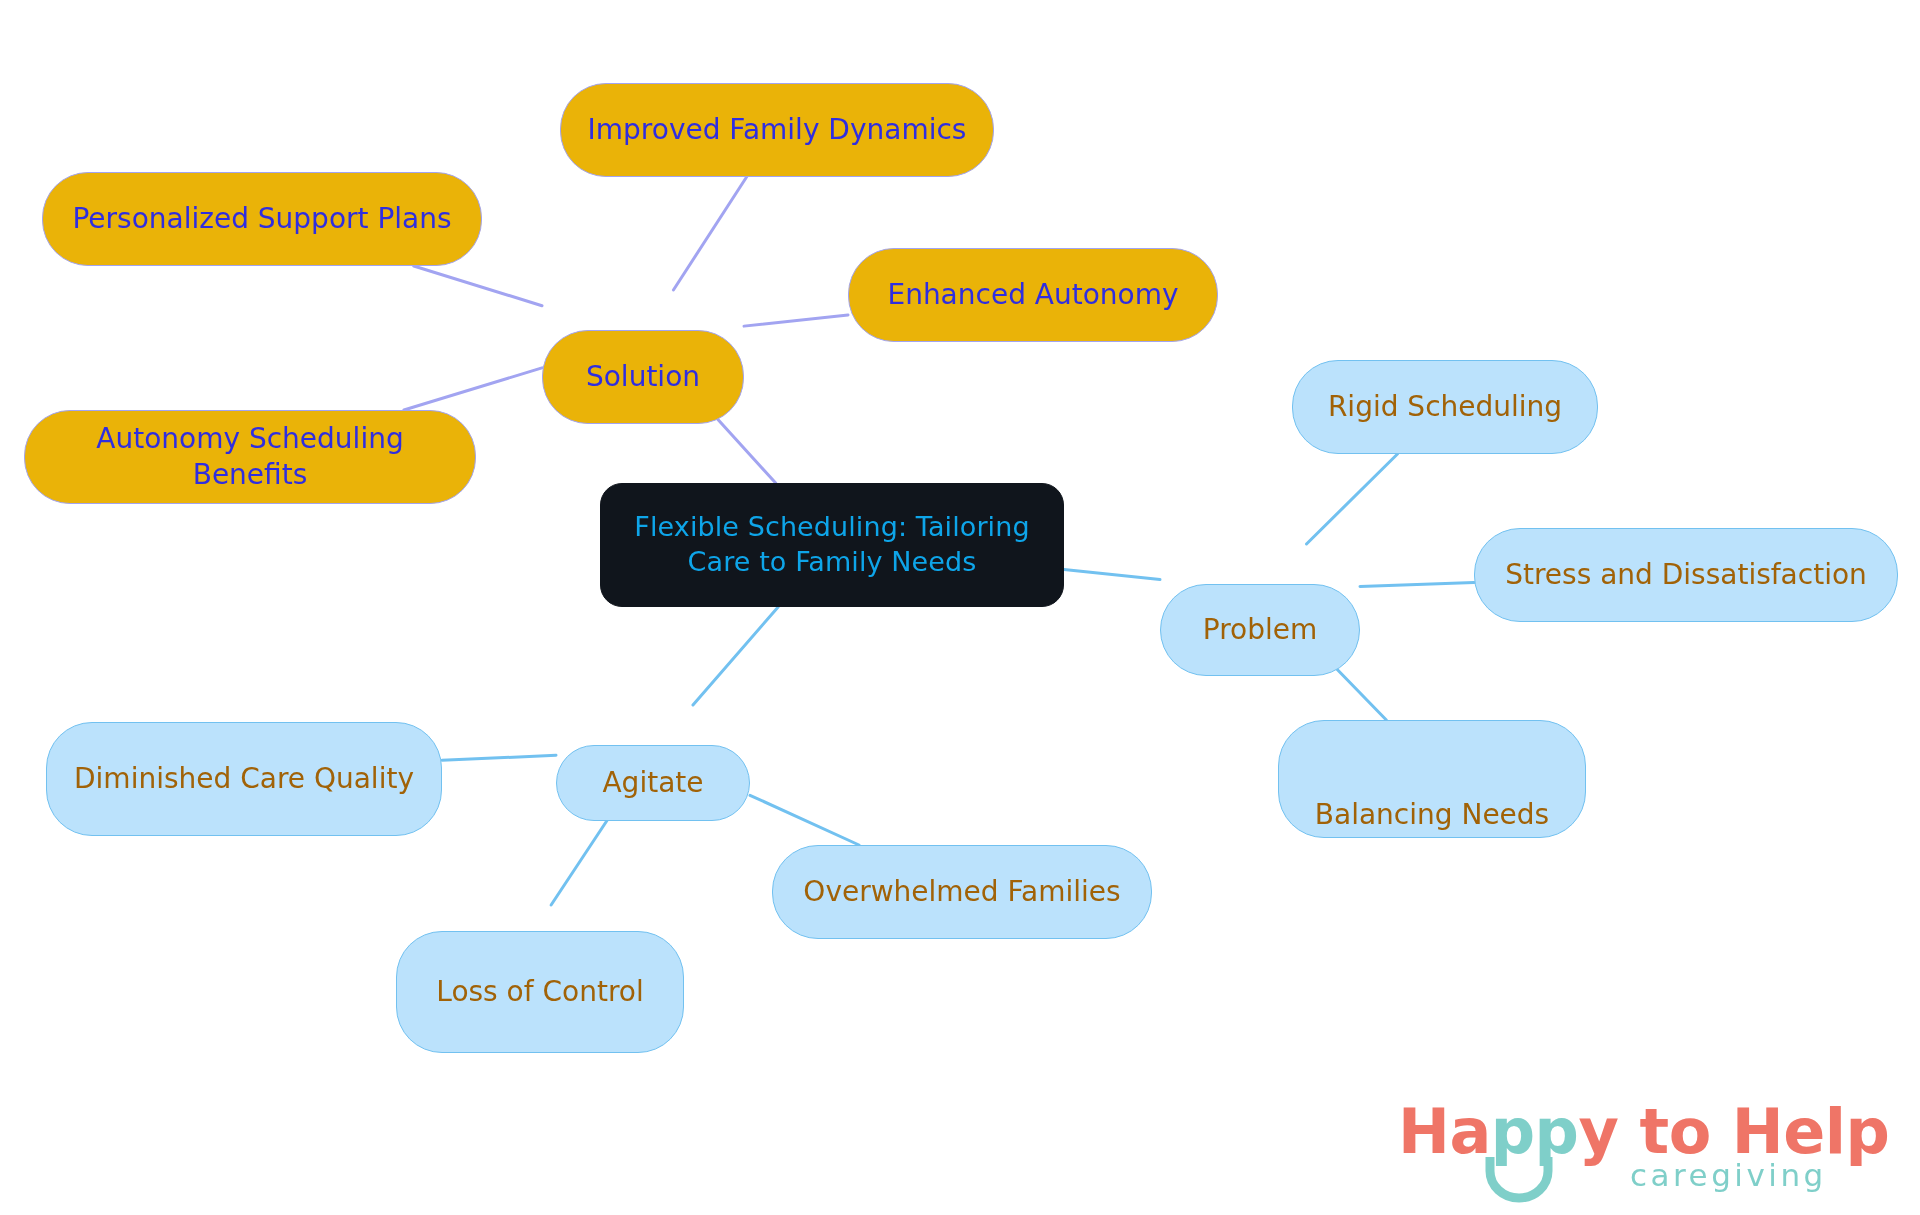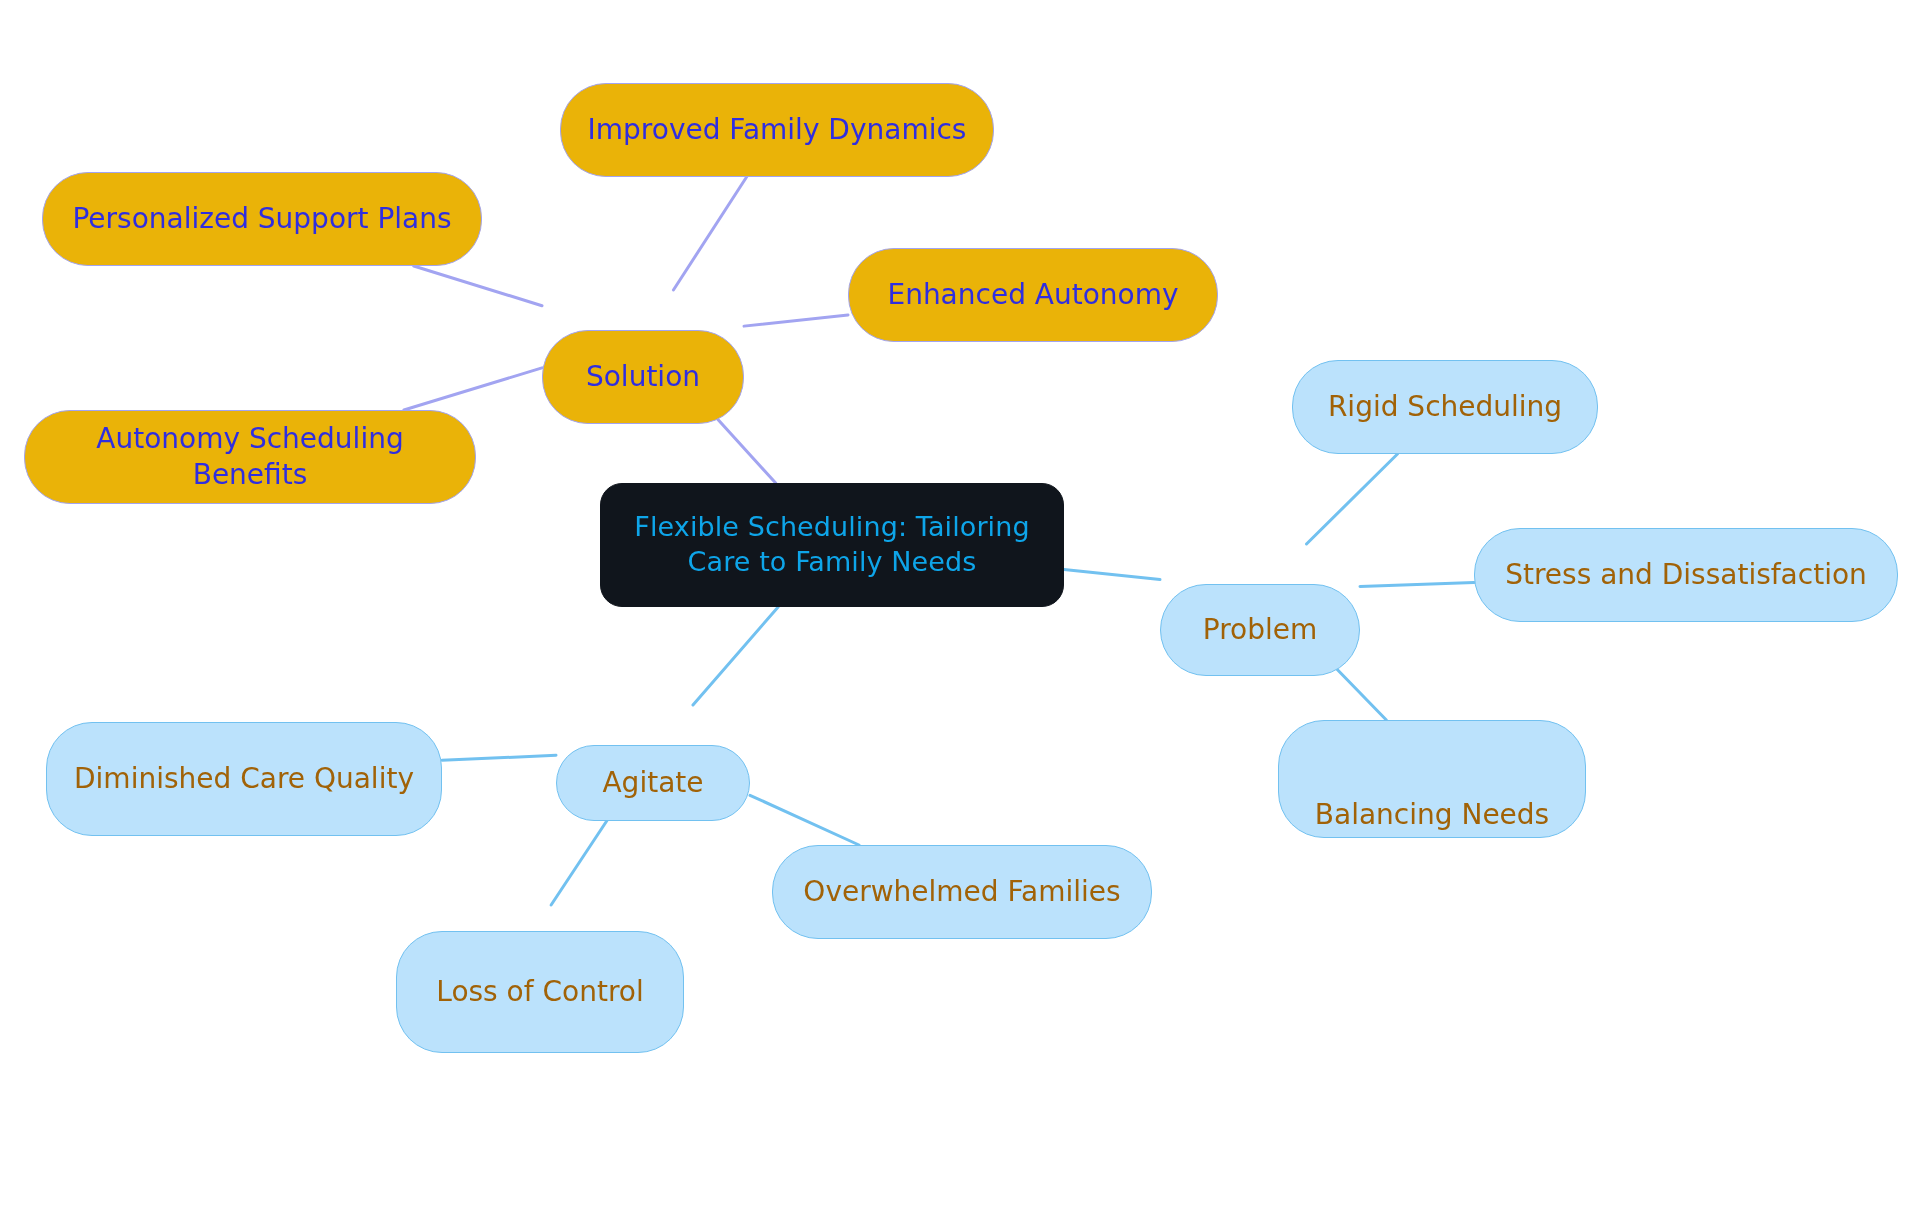--- a/index.html
+++ b/index.html
@@ -137,14 +137,21 @@
       <div class="node blue hub" style="left: 1160px; top: 544px; width: 200px; height: 92px;"><span>Problem</span></div>
       <div class="node blue" style="left: 1292px; top: 360px; width: 306px; height: 94px;"><span>Rigid Scheduling</span></div>
       <div class="node blue" style="left: 1474px; top: 528px; width: 424px; height: 94px;"><span>Stress and Dissatisfaction</span></div>
       <div class="node blue" style="left: 1278px; top: 720px; width: 308px; height: 118px; align-items: flex-end;"><span>Balancing Needs</span></div>
       <div class="node blue hub" style="left: 556px; top: 705px; width: 194px; height: 76px;"><span>Agitate</span></div>
       <div class="node blue" style="left: 46px; top: 722px; width: 396px; height: 114px;"><span>Diminished Care Quality</span></div>
       <div class="node blue" style="left: 396px; top: 905px; width: 288px; height: 122px; margin-top: 26px;"><span>Loss of Control</span></div>
       <div class="node blue" style="left: 772px; top: 845px; width: 380px; height: 94px;"><span>Overwhelmed Families</span></div>
     </div>
 
+  <div id="logo">
+    <div class="logo-main"><span class="logo-c1">Ha</span><span class="logo-c2">pp</span><span class="logo-c1">y to Help</span></div>
+    <svg id="logo-smile" width="74" height="50" viewBox="0 0 74 50" xmlns="http://www.w3.org/2000/svg">
+      <path d="M8 4 L8 18 A29 27 0 0 0 66 18 L66 4" fill="none" stroke="#7fcfc9" stroke-width="9" stroke-linecap="butt"></path>
+    </svg>
+    <div class="logo-sub">caregiving</div>
+  </div>
 
 </div>
 
 </body></html>

